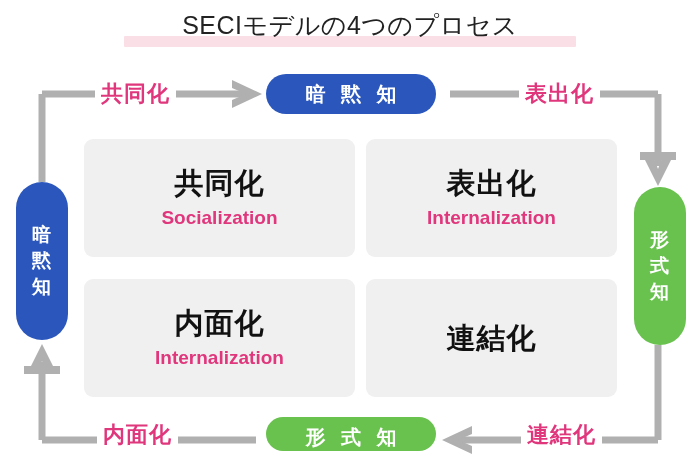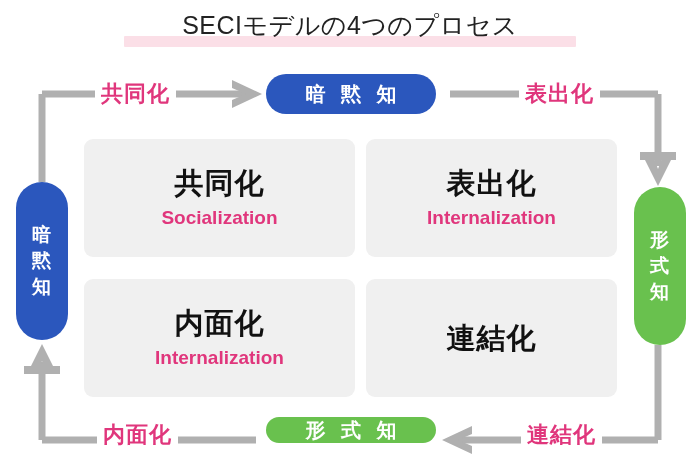--- a/index.html
+++ b/index.html
@@ -75,26 +75,27 @@
     border-radius: 20px;
     font-size: 20px;
     letter-spacing: 5px;
     text-indent: 5px;
     justify-content: center;
   }
   .pill-bottom {
     left: 266px;
     top: 417px;
     width: 170px;
-    height: 26px;
+    height: 34px;
     background: #69c14e;
     border-radius: 20px;
     font-size: 20px;
     letter-spacing: 5px;
     text-indent: 5px;
+    align-items: flex-end;
   }
   .pill-left {
     left: 16px;
     top: 182px;
     width: 52px;
     height: 158px;
     background: #2b57bd;
     border-radius: 26px;
     font-size: 19px;
     line-height: 26px;

